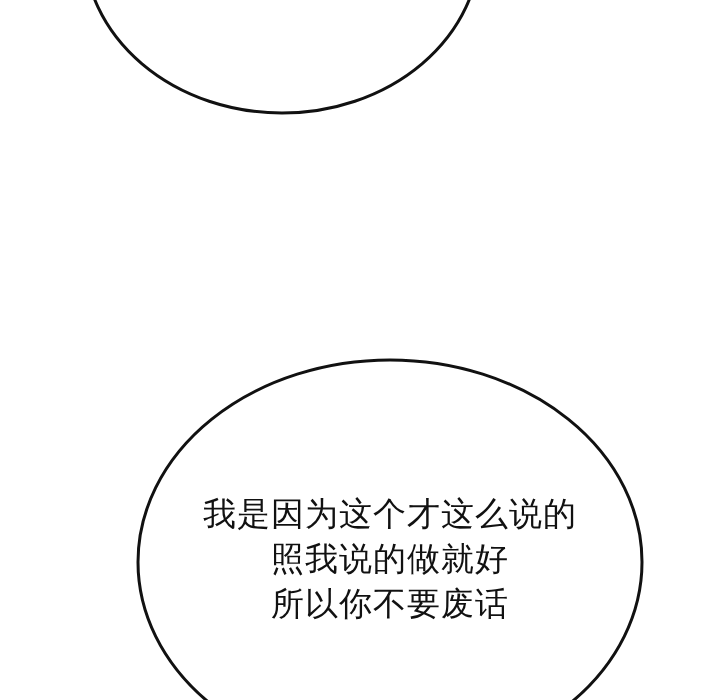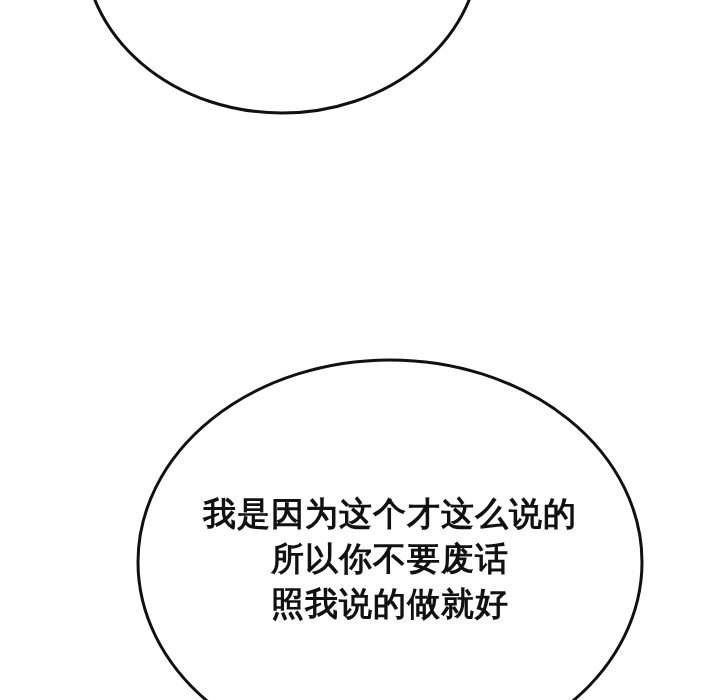--- a/index.html
+++ b/index.html
@@ -2,21 +2,20 @@
 <html><head>
   <meta charset="utf-8">
   <style>
     html, body { margin: 0; padding: 0; background: #ffffff; }
     .canvas {
       position: relative;
       width: 720px;
       height: 700px;
       overflow: hidden;
       background: #ffffff;
-      font-weight: bold;
     }
     svg.bubbles {
       position: absolute; left: 0; top: 0;
       width: 720px; height: 700px;
     }
     .bubble-text {
       position: absolute;
       left: 140px;
       width: 500px;
       top: 491px;
@@ -33,16 +32,16 @@
 <body>
 
 <div class="canvas">
   <svg class="bubbles" viewBox="0 0 720 700">
     <ellipse cx="282" cy="-55" rx="198" ry="168" fill="#ffffff" stroke="#111111" stroke-width="3"></ellipse>
     <ellipse cx="390" cy="562" rx="252" ry="202" fill="#ffffff" stroke="#111111" stroke-width="3"></ellipse>
   </svg>
 
   <div class="bubble-text">
     <div>我是因为这个才这么说的</div>
+    <div>照我说的做就好</div>
     <div>所以你不要废话</div>
-    <div>照我说的做就好</div>
   </div>
 </div>
 
 </body></html>

